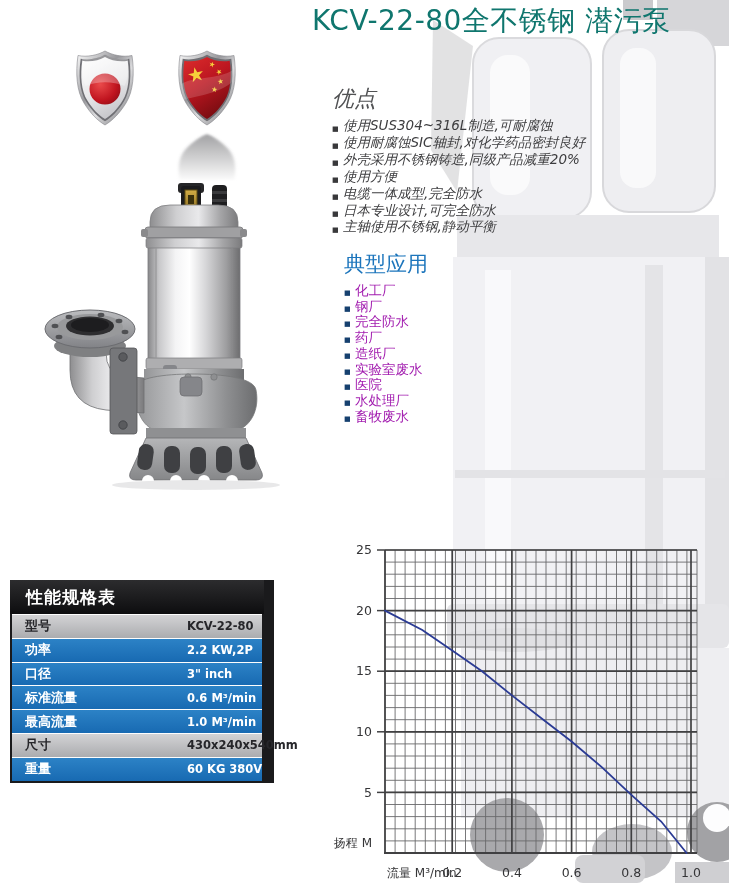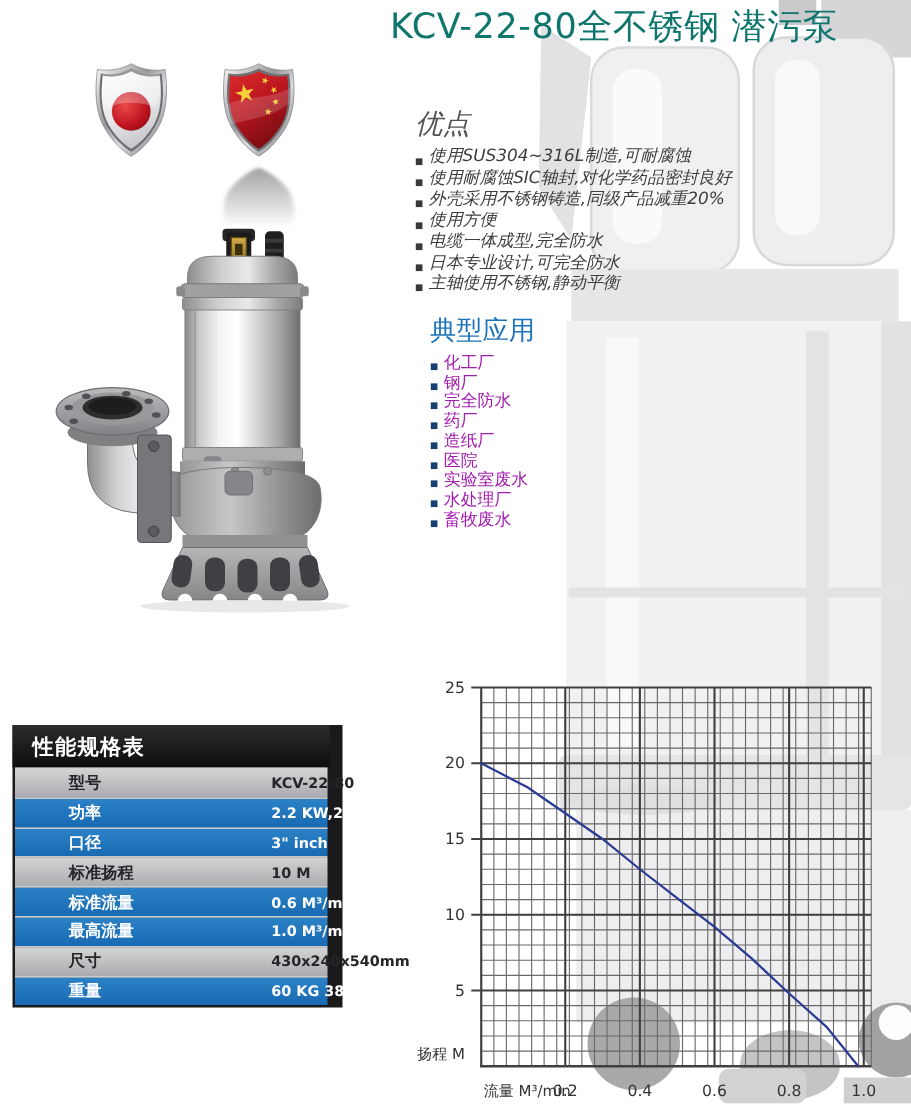--- a/index.html
+++ b/index.html
@@ -40,21 +40,21 @@
     background:#1a1a1c;padding:0 12px 2px 2px;box-sizing:border-box;
   }
   .spec-header{
     height:34px;display:flex;align-items:center;margin:0 -2px;padding-left:16px;
     background:linear-gradient(#2c2c2e,#0d0d0f);
     color:#ffffff;font-size:17px;font-weight:bold;letter-spacing:1px;
   }
   .spec-row{display:flex;align-items:center;height:22.8px;border-top:1px solid #fdfdfd;}
   .spec-row.row-gray{background:linear-gradient(#d3d3d5,#abacaf);color:#26262a;}
   .spec-row.row-blue{background:linear-gradient(#2c82c6,#186ab2);color:#ffffff;}
-  .spec-label{flex:0 0 119px;padding-left:13px;font-size:13px;font-weight:bold;margin-left:30px;}
+  .spec-label{flex:0 0 119px;padding-left:13px;font-size:13px;font-weight:bold;}
   .spec-value{font-size:11.5px;font-weight:bold;white-space:nowrap;margin-left:43px;}
 </style>
 </head>
 <body>
 
 <div class="page">
 
   <svg class="wm" viewBox="0 0 334 883" aria-hidden="true">
     <path d="M38,20 L78,46 L62,192 L36,150 Z" fill="#c5c5c8" opacity="0.5"></path>
     <rect x="262" y="0" width="72" height="46" fill="#d6d6d9"></rect>
@@ -286,22 +286,22 @@
     </section>
 
     <section class="apps">
       <h2>典型应用</h2>
       <ul id="app-list">
           <li>化工厂</li>
           <li>钢厂</li>
           <li>完全防水</li>
           <li>药厂</li>
           <li>造纸厂</li>
+          <li>实验室废水</li>
           <li>医院</li>
-          <li>实验室废水</li>
           <li>水处理厂</li>
           <li>畜牧废水</li>
         </ul>
     </section>
 
     <svg class="chart" id="chart-svg" viewBox="0 0 380 343">
         <line x1="55.0" y1="10" x2="55.0" y2="313" stroke="#69696b" stroke-width="0.9"></line>
         <line x1="65.1" y1="10" x2="65.1" y2="313" stroke="#69696b" stroke-width="0.9"></line>
         <line x1="75.1" y1="10" x2="75.1" y2="313" stroke="#69696b" stroke-width="0.9"></line>
         <line x1="85.2" y1="10" x2="85.2" y2="313" stroke="#69696b" stroke-width="0.9"></line>
@@ -399,24 +399,20 @@
             <span class="spec-value">KCV-22-80</span>
           </div>
           <div class="spec-row row-blue">
             <span class="spec-label">功率</span>
             <span class="spec-value">2.2 KW,2P</span>
           </div>
           <div class="spec-row row-blue">
             <span class="spec-label">口径</span>
             <span class="spec-value">3" inch</span>
           </div>
-          <div class="spec-row row-gray">
-            <span class="spec-label">标准扬程</span>
-            <span class="spec-value">10 M</span>
-          </div>
           <div class="spec-row row-blue">
             <span class="spec-label">标准流量</span>
             <span class="spec-value">0.6 M³/min</span>
           </div>
           <div class="spec-row row-blue">
             <span class="spec-label">最高流量</span>
             <span class="spec-value">1.0 M³/min</span>
           </div>
           <div class="spec-row row-gray">
             <span class="spec-label">尺寸</span>

